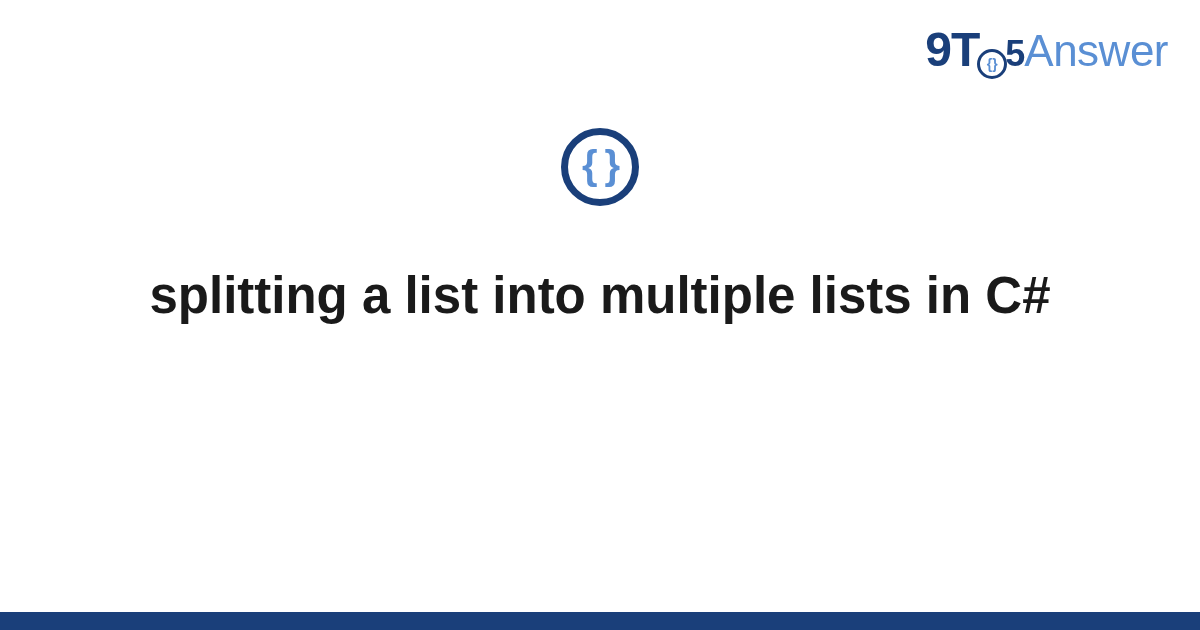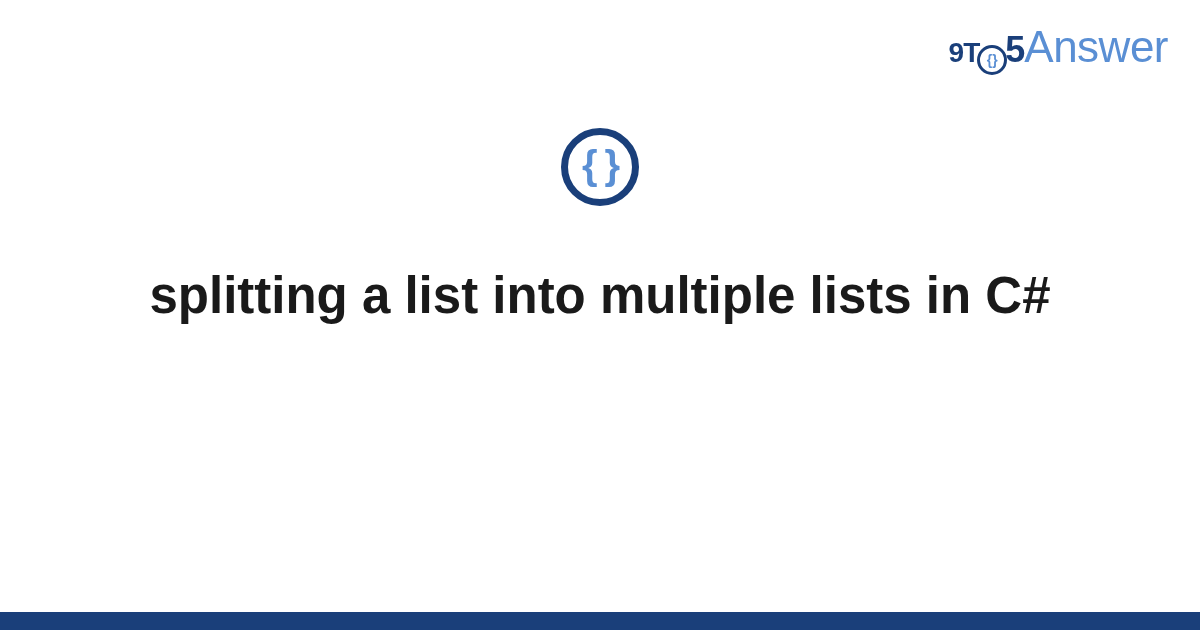--- a/index.html
+++ b/index.html
@@ -16,25 +16,24 @@
       overflow: hidden;
     }
     .header {
       position: absolute;
       top: 22px;
       right: 32px;
       display: flex;
       align-items: baseline;
     }
     .logo-9t {
-      font-size: 28px;
+      font-size: 48px;
       font-weight: 700;
       color: #1a3f7a;
       letter-spacing: -1px;
-      margin-top: 8px;
     }
     .logo-o {
       display: inline-flex;
       align-items: center;
       justify-content: center;
       width: 30px;
       height: 30px;
       border: 3px solid #1a3f7a;
       border-radius: 50%;
       margin: 0 -2px;

